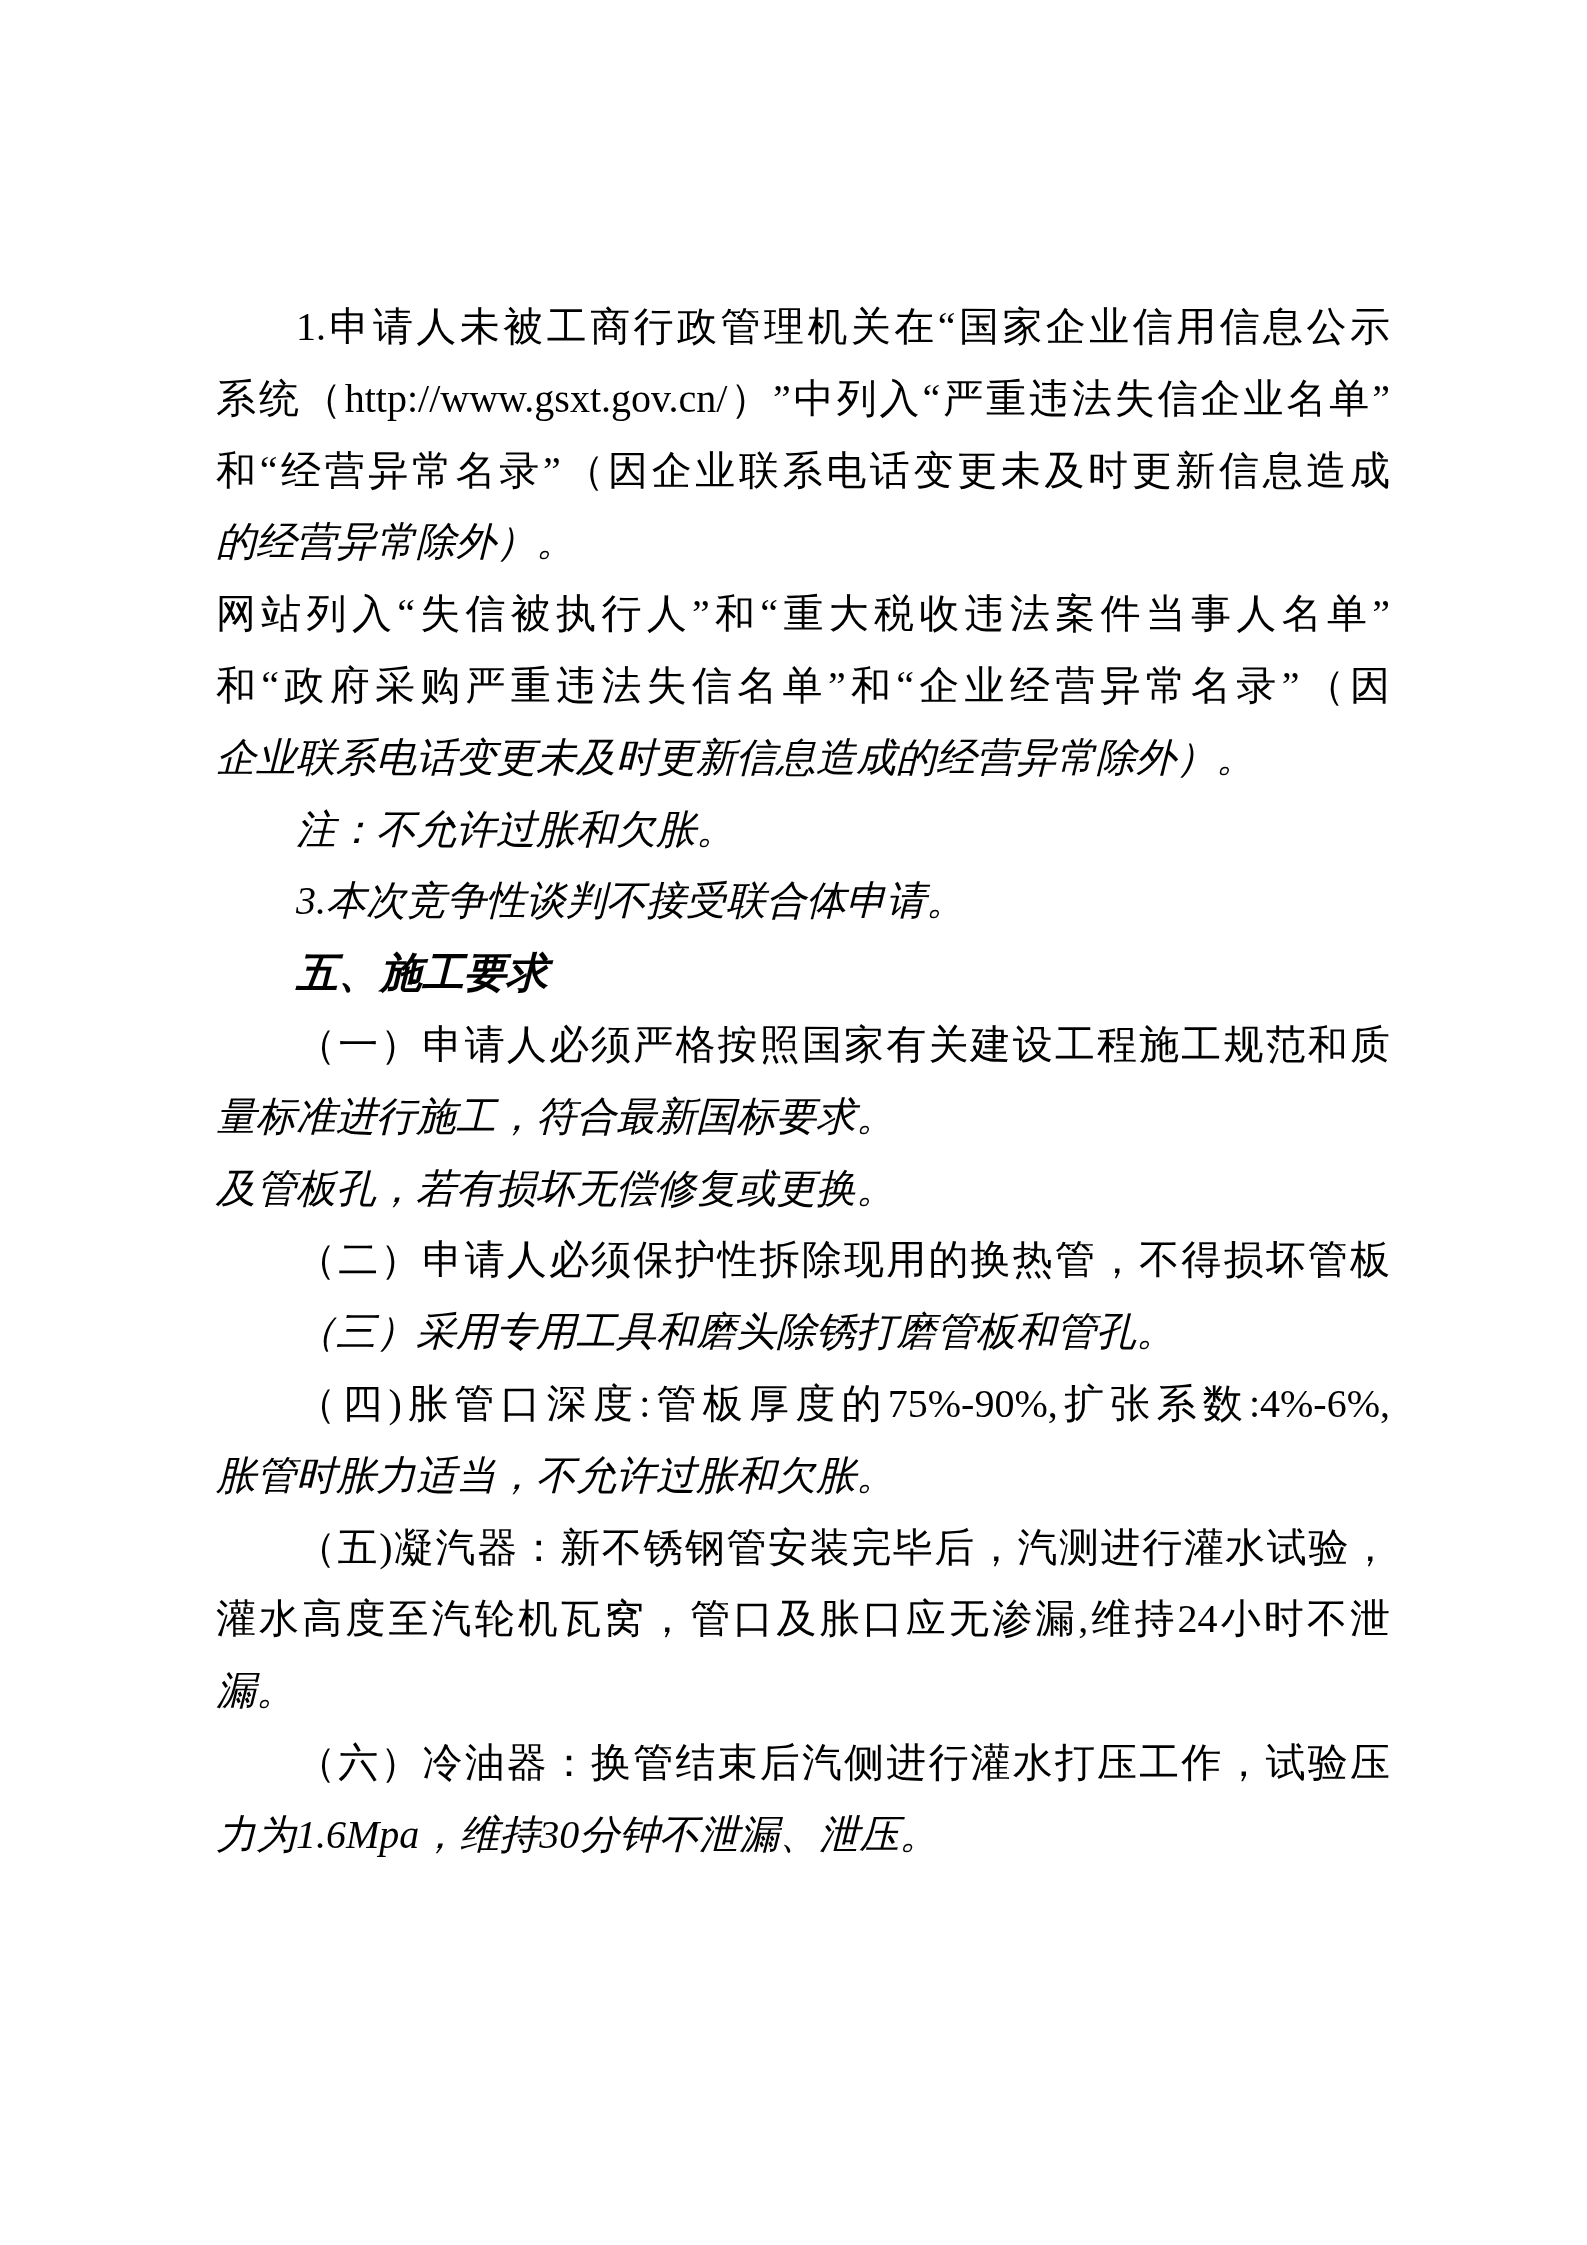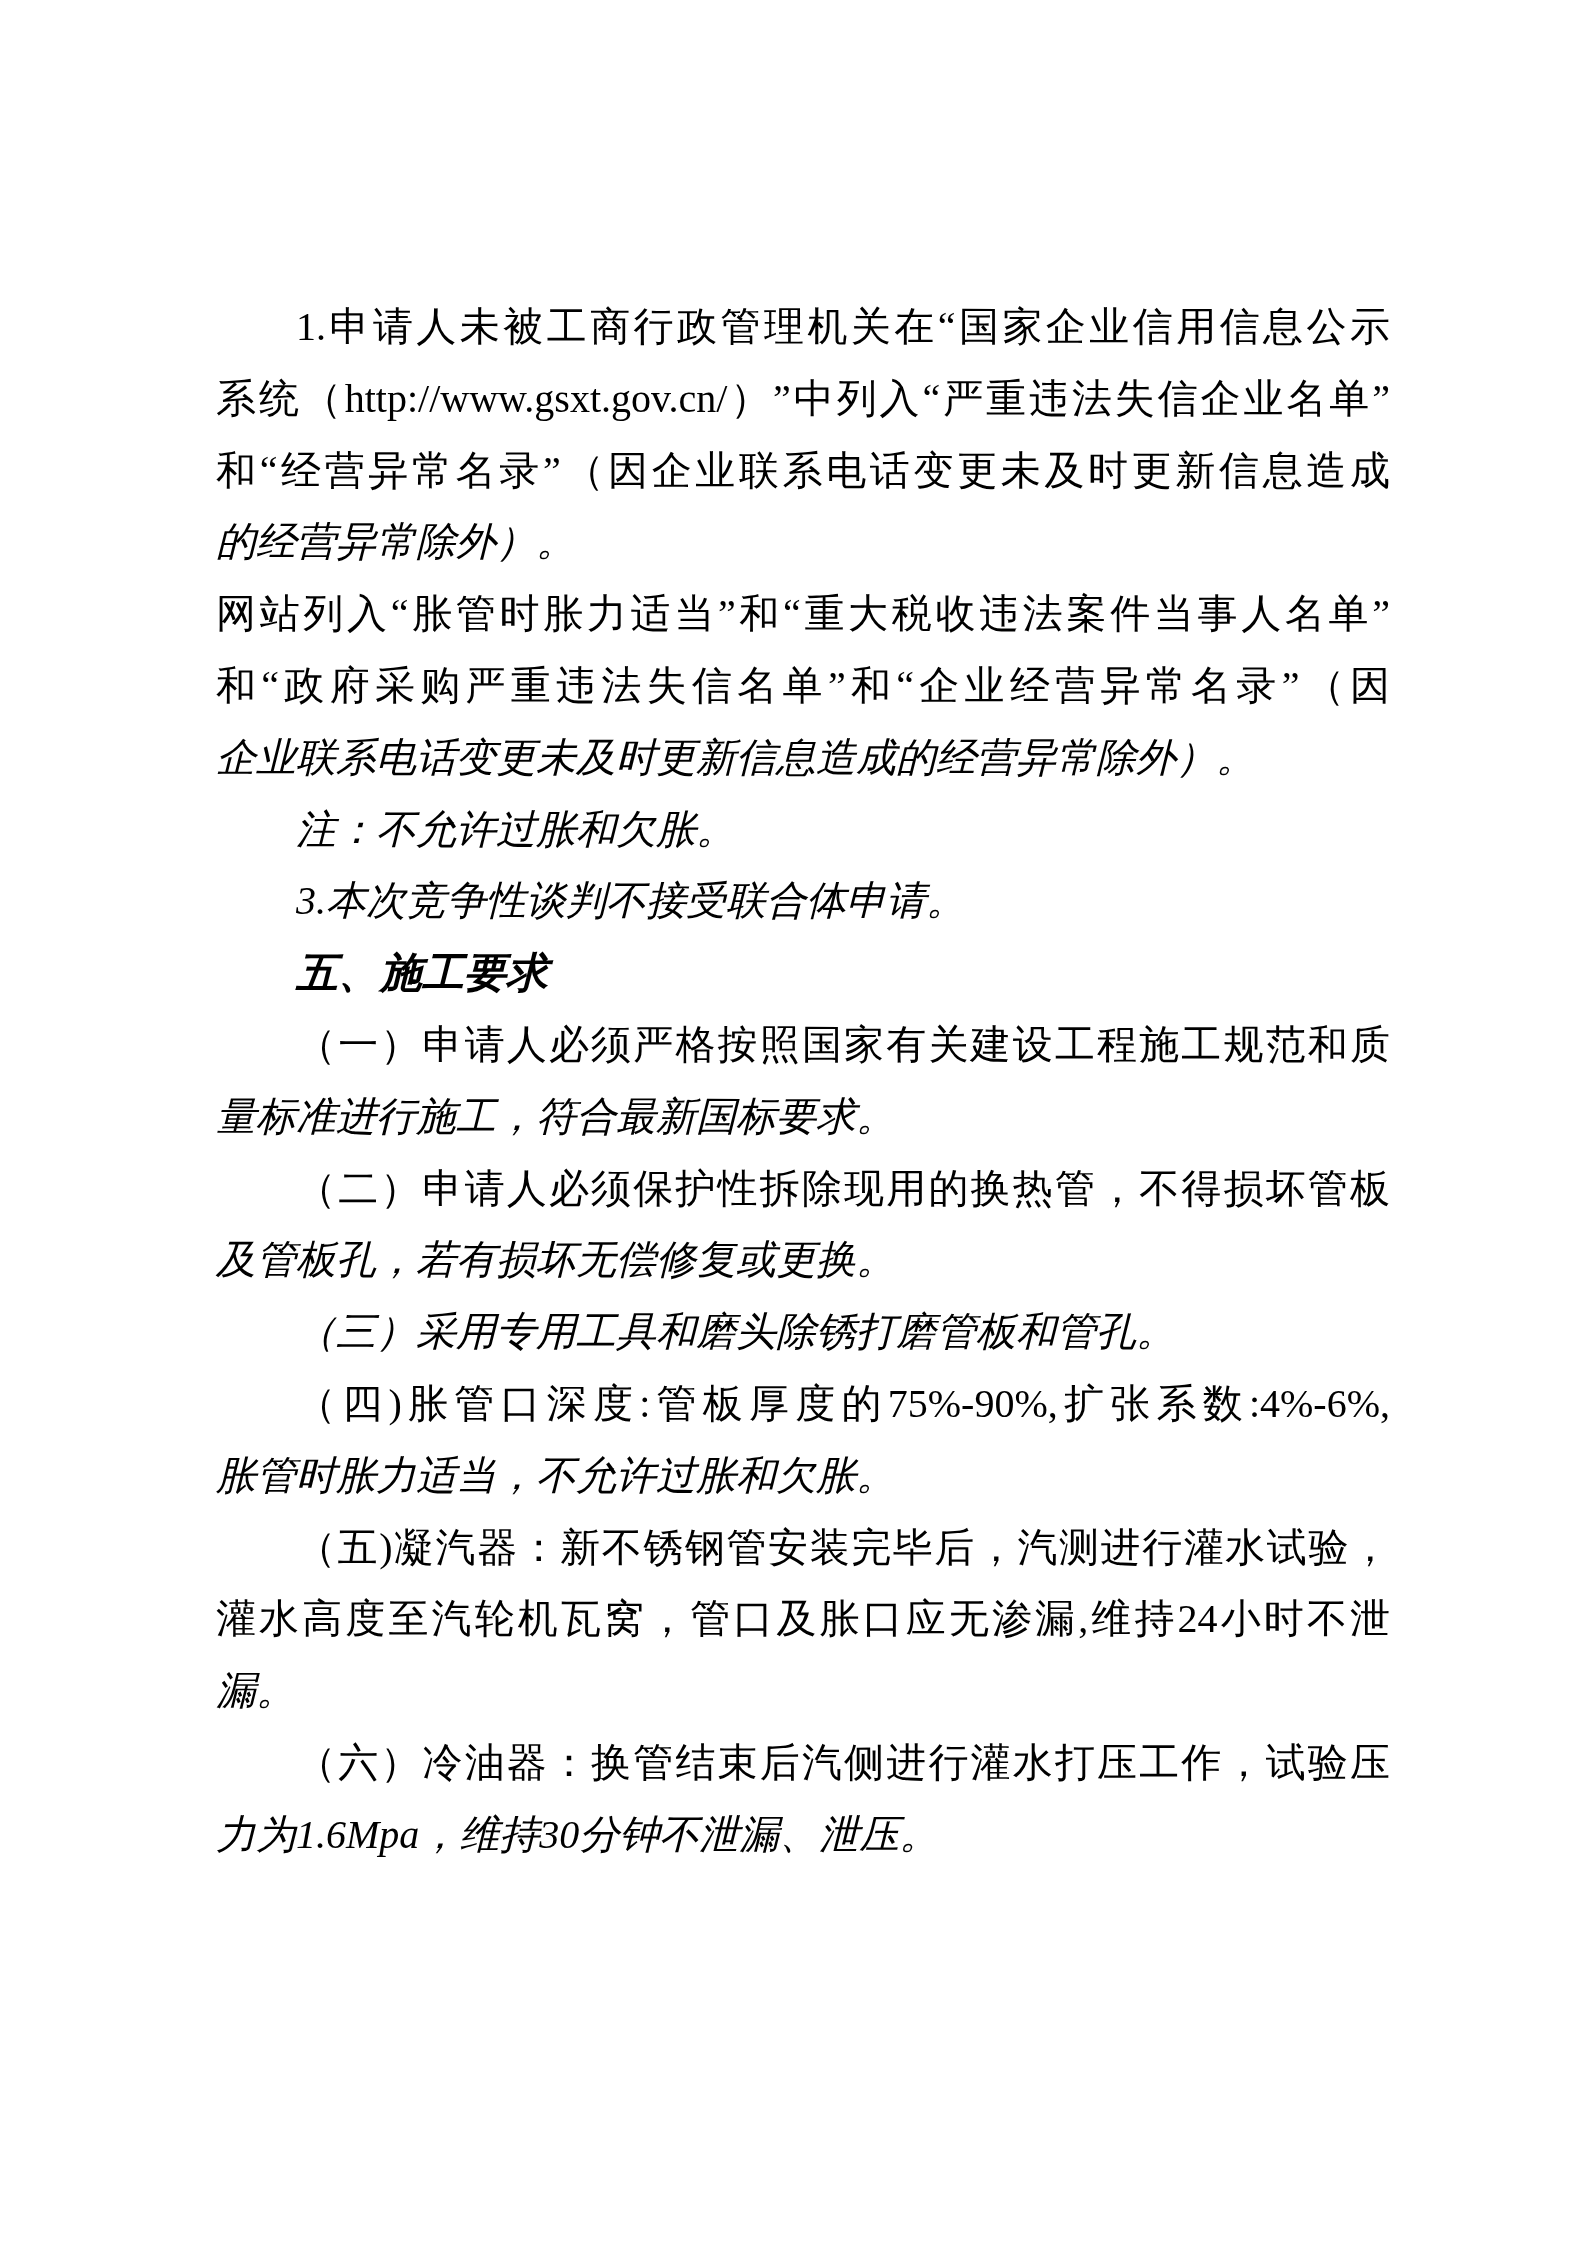--- a/index.html
+++ b/index.html
@@ -54,30 +54,30 @@
 </style>
 </head>
 <body>
 
 <div class="page">
   <div class="text-block">
     <div class="line indent">1.申请人未被工商行政管理机关在“国家企业信用信息公示</div>
     <div class="line">系统（http://www.gsxt.gov.cn/）”中列入“严重违法失信企业名单”</div>
     <div class="line">和“经营异常名录”（因企业联系电话变更未及时更新信息造成</div>
     <div class="line short">的经营异常除外）。</div>
-    <div class="line">网站列入“胀管时胀力适当”和“重大税收违法案件当事人名单”</div>
+    <div class="line">网站列入“失信被执行人”和“重大税收违法案件当事人名单”</div>
     <div class="line">和“政府采购严重违法失信名单”和“企业经营异常名录”（因</div>
     <div class="line short">企业联系电话变更未及时更新信息造成的经营异常除外）。</div>
     <div class="line indent short">注：不允许过胀和欠胀。</div>
     <div class="line indent short">3.本次竞争性谈判不接受联合体申请。</div>
     <div class="line indent short heading">五、施工要求</div>
     <div class="line indent">（一）申请人必须严格按照国家有关建设工程施工规范和质</div>
     <div class="line short">量标准进行施工，符合最新国标要求。</div>
+    <div class="line short">及管板孔，若有损坏无偿修复或更换。</div>
     <div class="line indent">（二）申请人必须保护性拆除现用的换热管，不得损坏管板</div>
-    <div class="line short">及管板孔，若有损坏无偿修复或更换。</div>
     <div class="line indent short">（三）采用专用工具和磨头除锈打磨管板和管孔。</div>
     <div class="line indent">（四)胀管口深度:管板厚度的75%-90%,扩张系数:4%-6%,</div>
     <div class="line short">胀管时胀力适当，不允许过胀和欠胀。</div>
     <div class="line indent">（五)凝汽器：新不锈钢管安装完毕后，汽测进行灌水试验，</div>
     <div class="line">灌水高度至汽轮机瓦窝，管口及胀口应无渗漏,维持24小时不泄</div>
     <div class="line short">漏。</div>
     <div class="line indent">（六）冷油器：换管结束后汽侧进行灌水打压工作，试验压</div>
     <div class="line short">力为1.6Mpa，维持30分钟不泄漏、泄压。</div>
   </div>
 </div>

